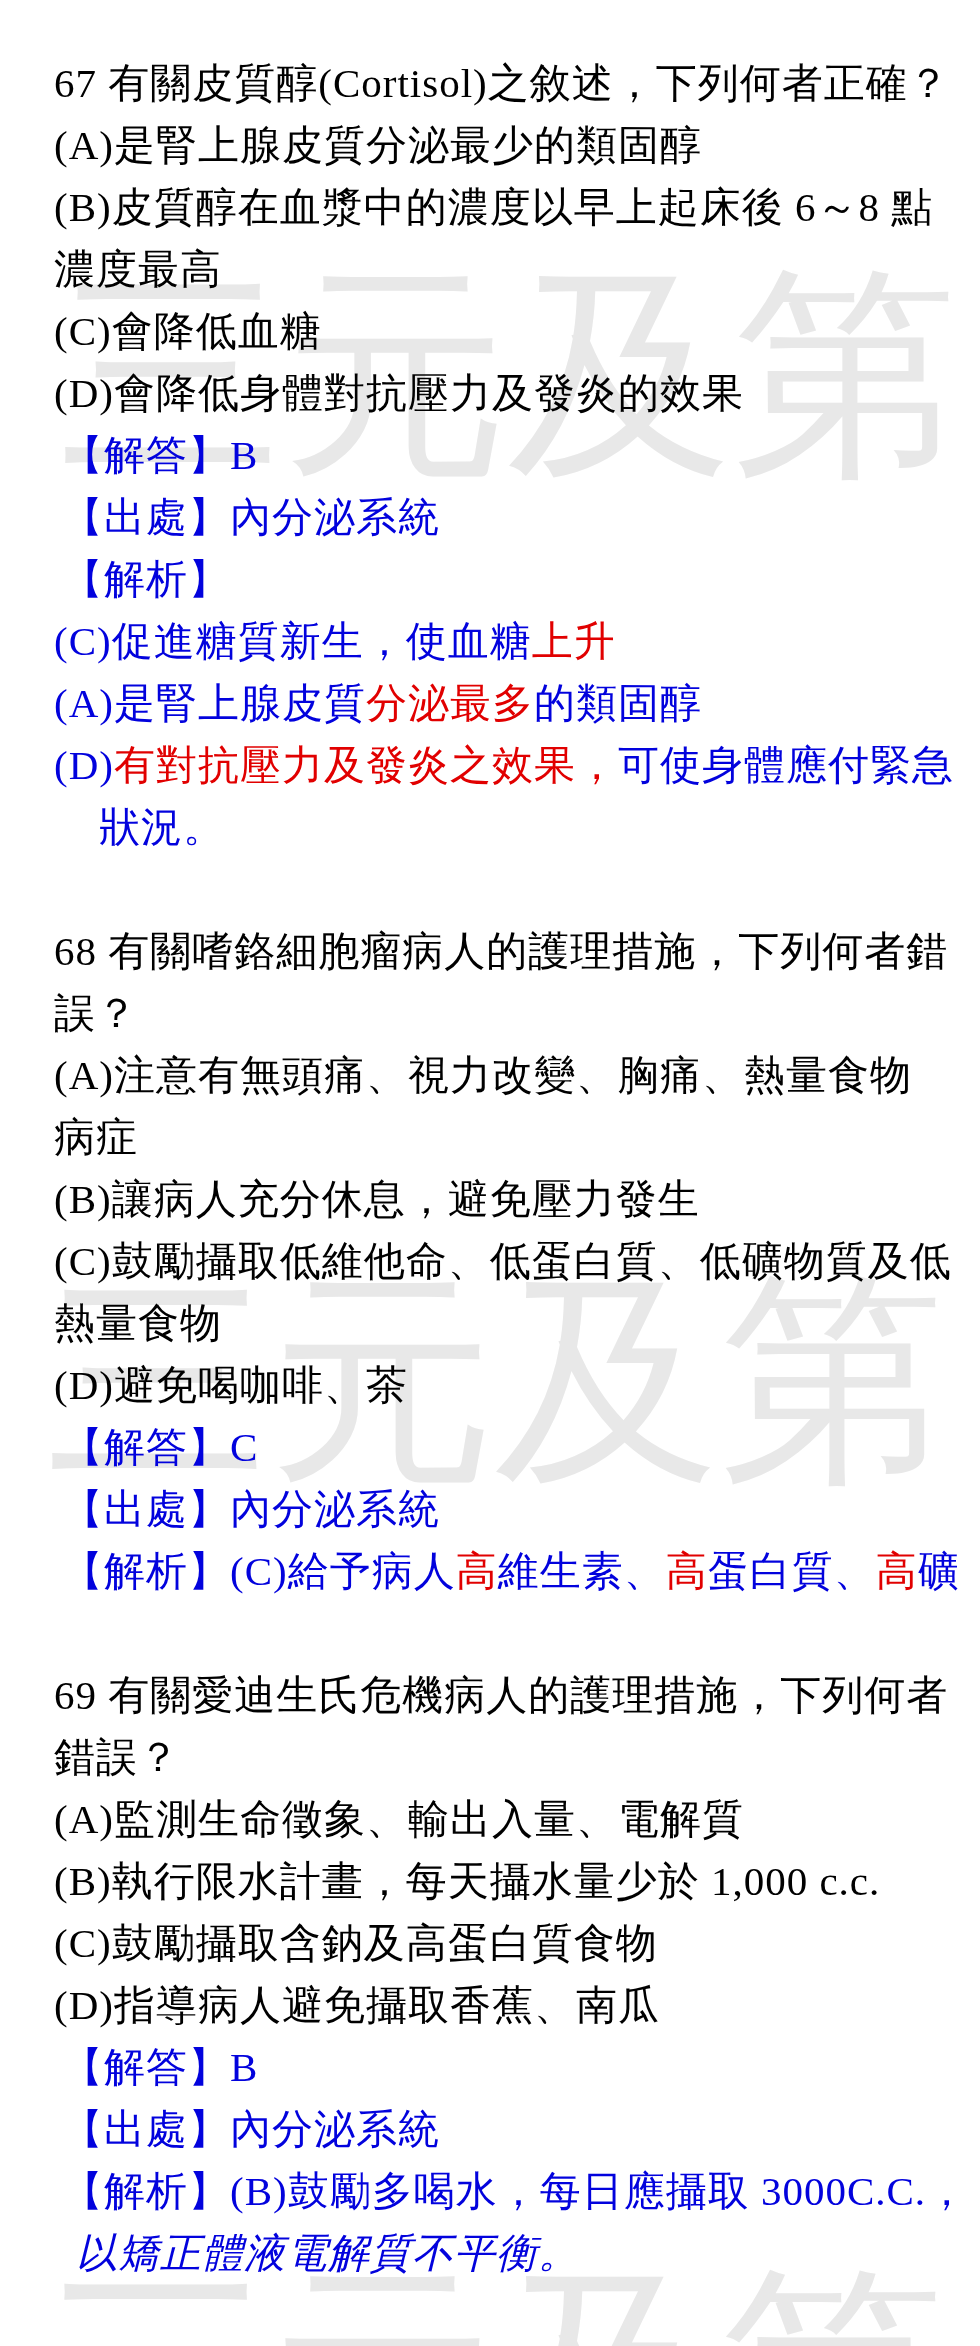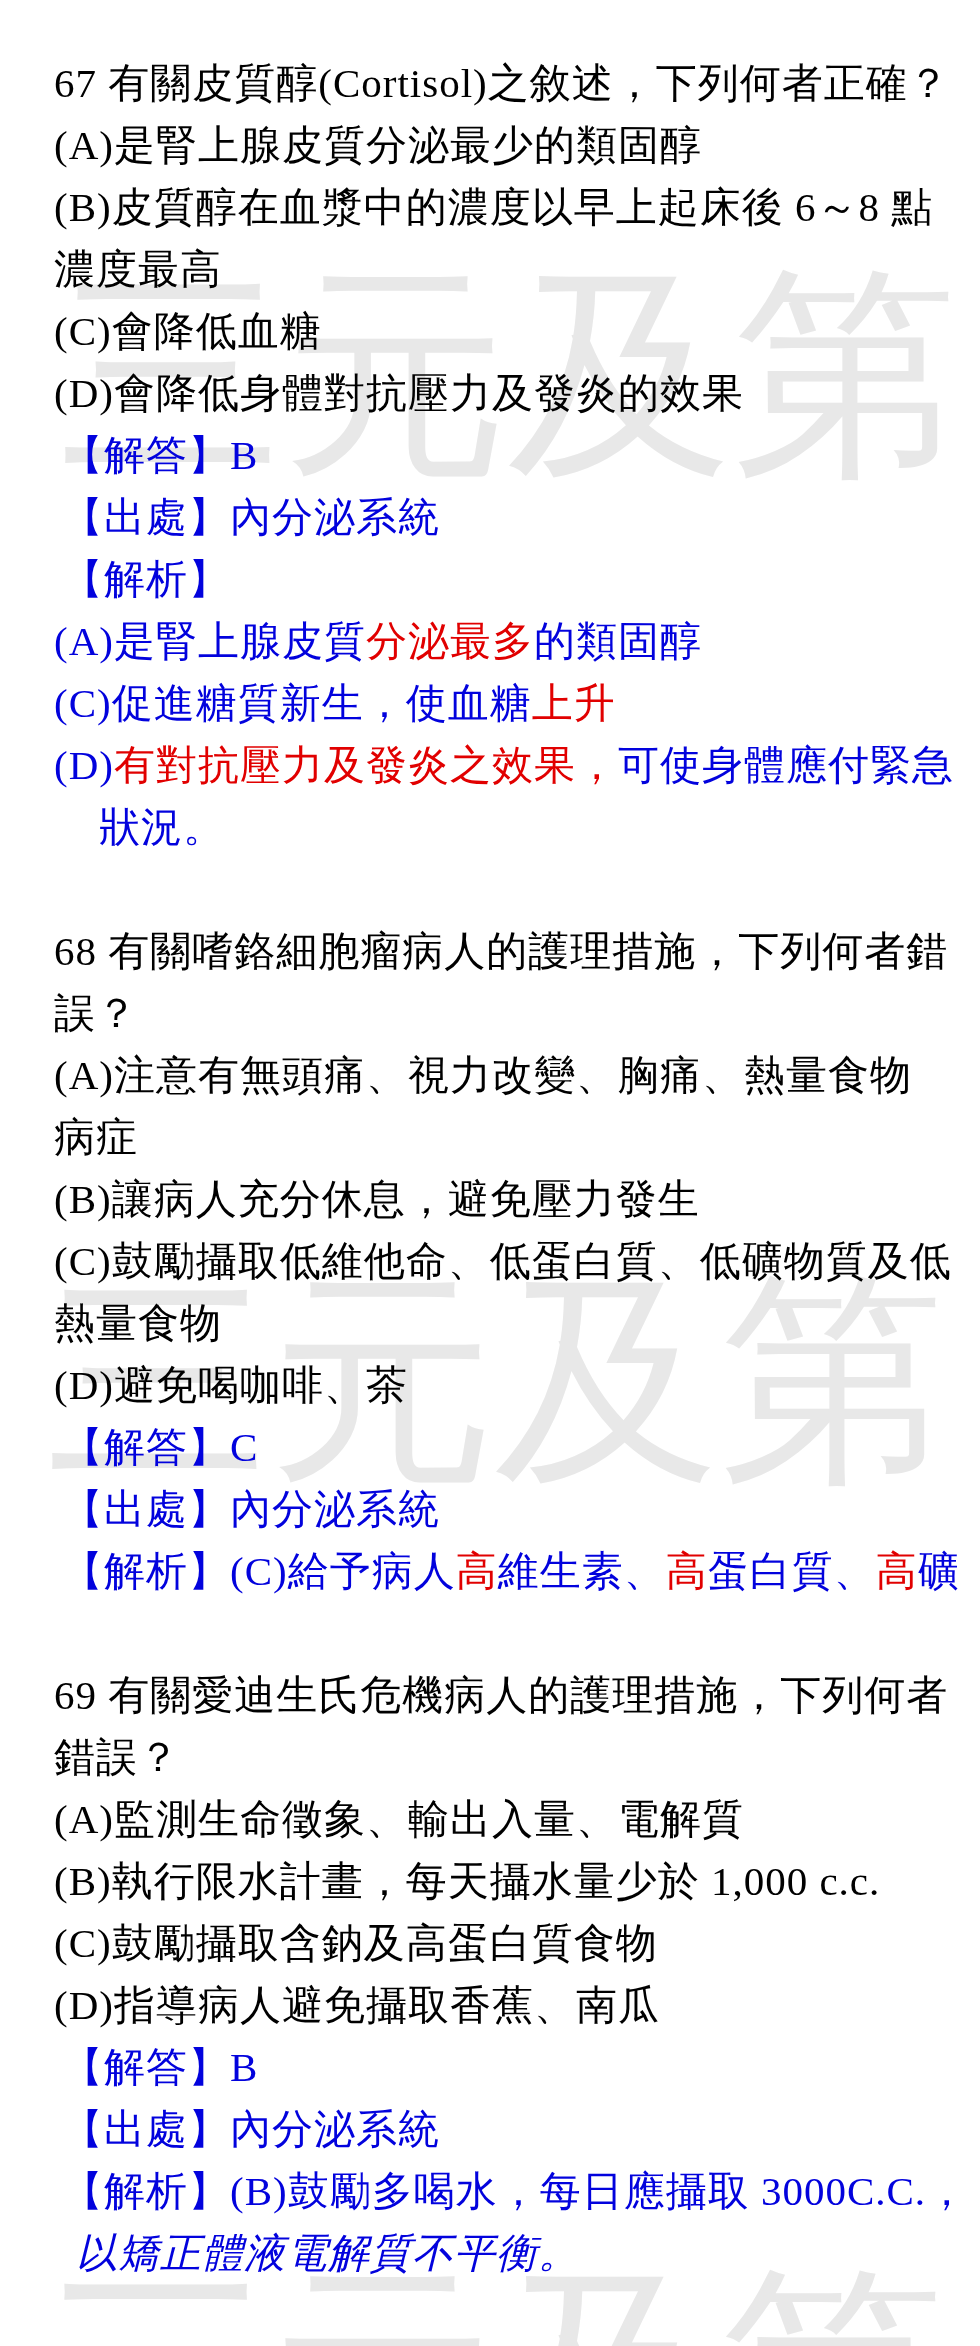--- a/index.html
+++ b/index.html
@@ -66,22 +66,22 @@
     <section>
       <div class="line"><span class="k">67 有關皮質醇(Cortisol)之敘述，下列何者正確？</span></div>
       <div class="line"><span class="k">(A)是腎上腺皮質分泌最少的類固醇</span></div>
       <div class="line"><span class="k">(B)皮質醇在血漿中的濃度以早上起床後 6～8 點</span></div>
       <div class="line"><span class="k">濃度最高</span></div>
       <div class="line"><span class="k">(C)會降低血糖</span></div>
       <div class="line"><span class="k">(D)會降低身體對抗壓力及發炎的效果</span></div>
       <div class="line indb"><span class="b">【解答】B</span></div>
       <div class="line indb"><span class="b">【出處】內分泌系統</span></div>
       <div class="line indb"><span class="b">【解析】</span></div>
+      <div class="line"><span class="b">(C)促進糖質新生，使血糖</span><span class="r">上升</span></div>
       <div class="line"><span class="b">(A)是腎上腺皮質</span><span class="r">分泌最多</span><span class="b">的類固醇</span></div>
-      <div class="line"><span class="b">(C)促進糖質新生，使血糖</span><span class="r">上升</span></div>
       <div class="line"><span class="b">(D)</span><span class="r">有對抗壓力及發炎之效果，</span><span class="b">可使身體應付緊急</span></div>
       <div class="line ind1"><span class="b">狀況。</span></div>
     </section>
 
     <div class="spacer"></div>
 
     <section>
       <div class="line"><span class="k">68 有關嗜鉻細胞瘤病人的護理措施，下列何者錯</span></div>
       <div class="line"><span class="k">誤？</span></div>
       <div class="line"><span class="k">(A)注意有無頭痛、視力改變、胸痛、熱量食物</span></div>

